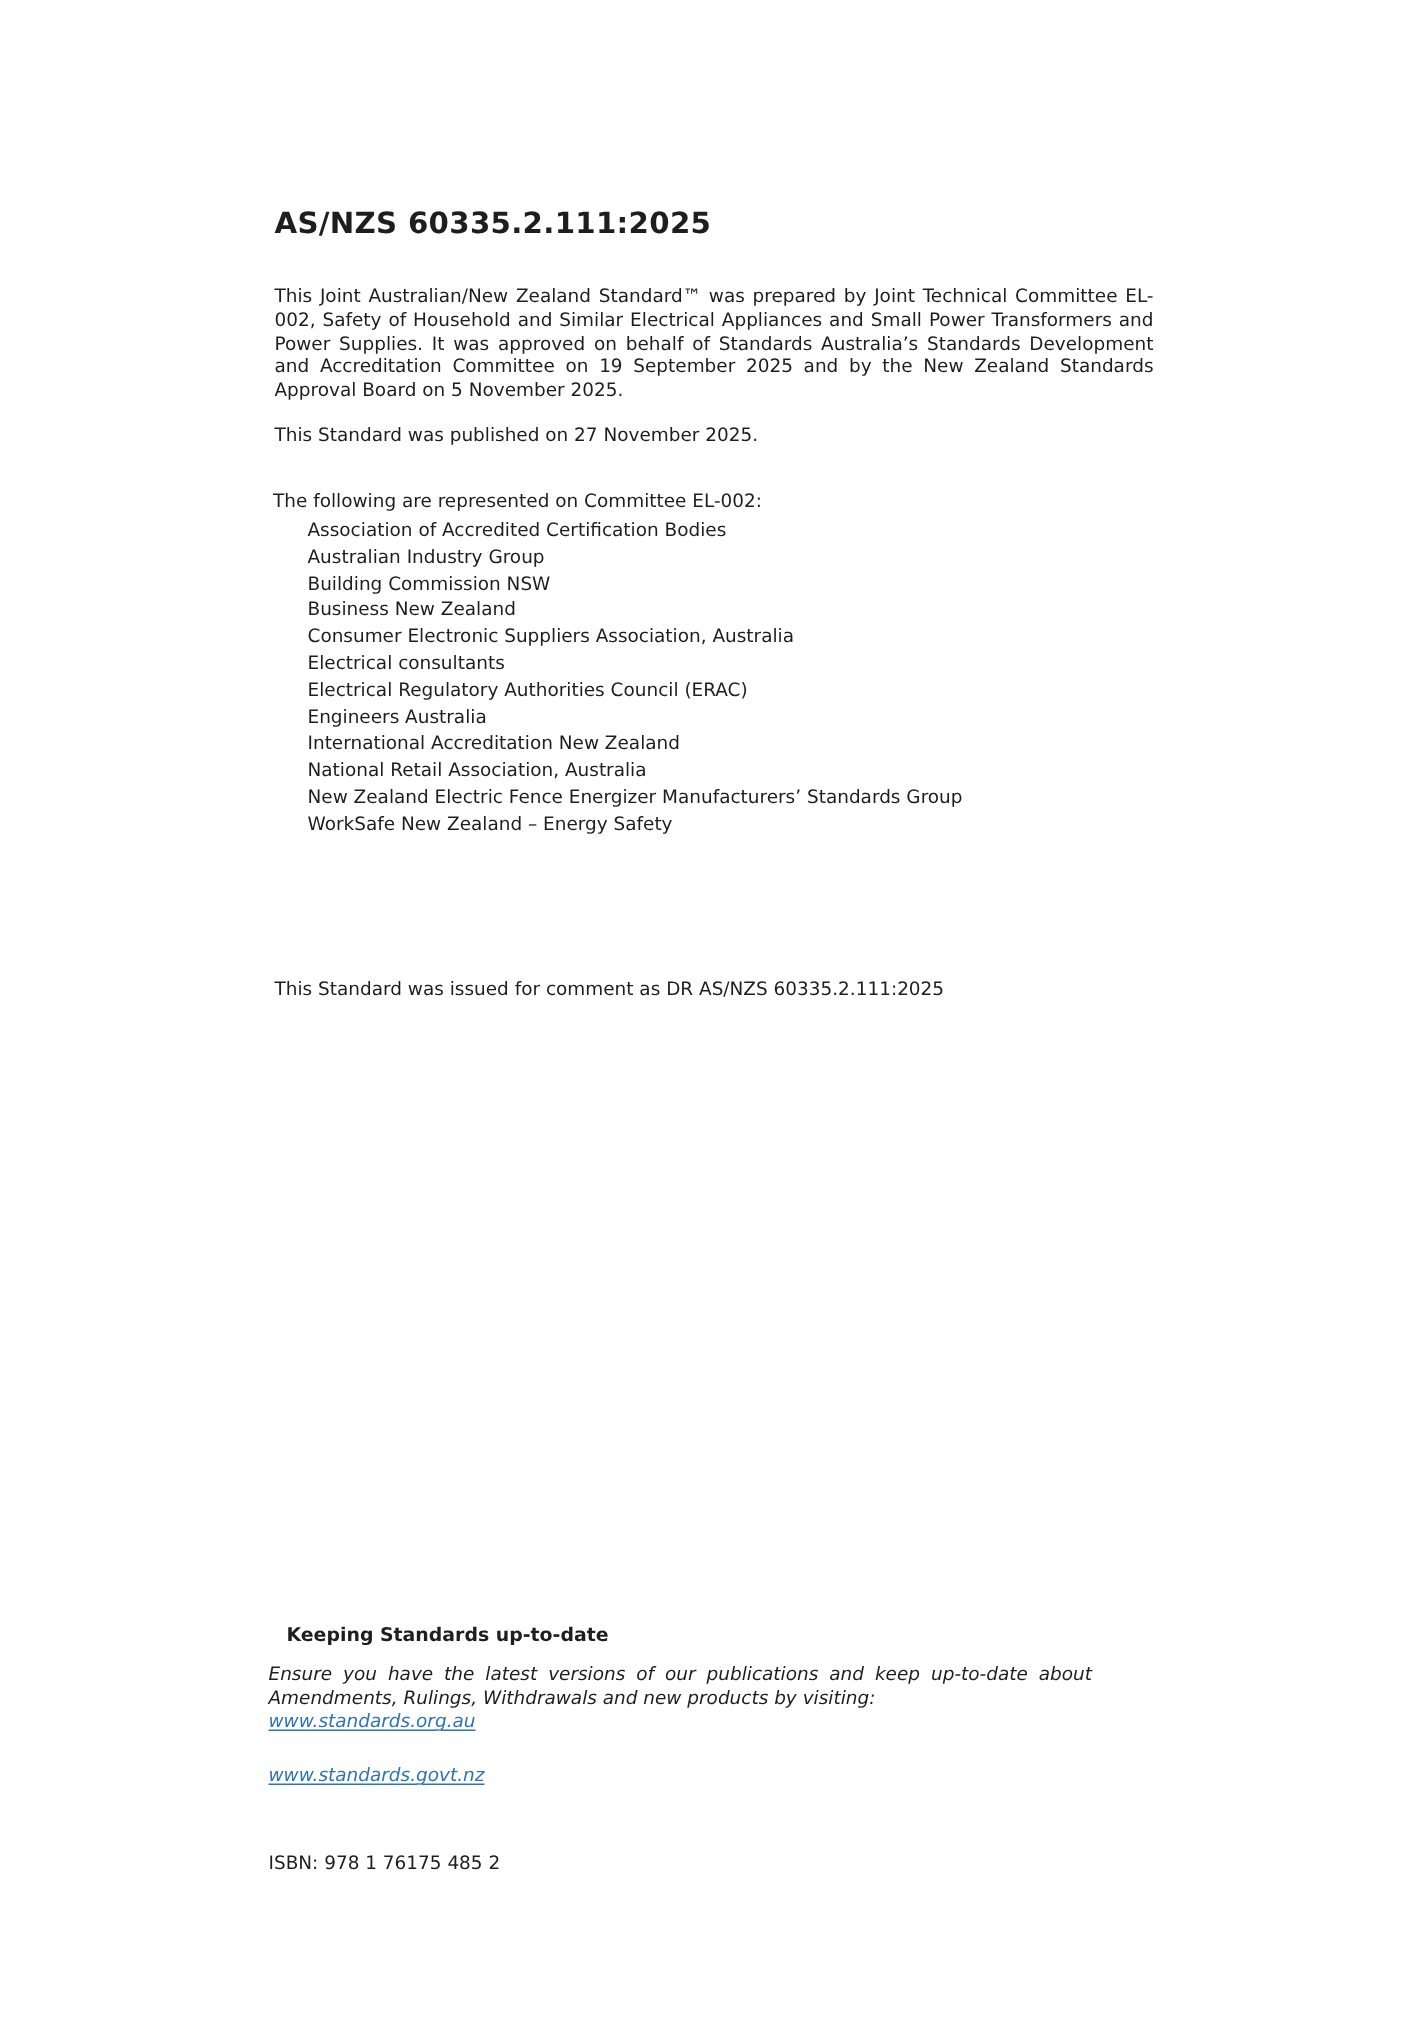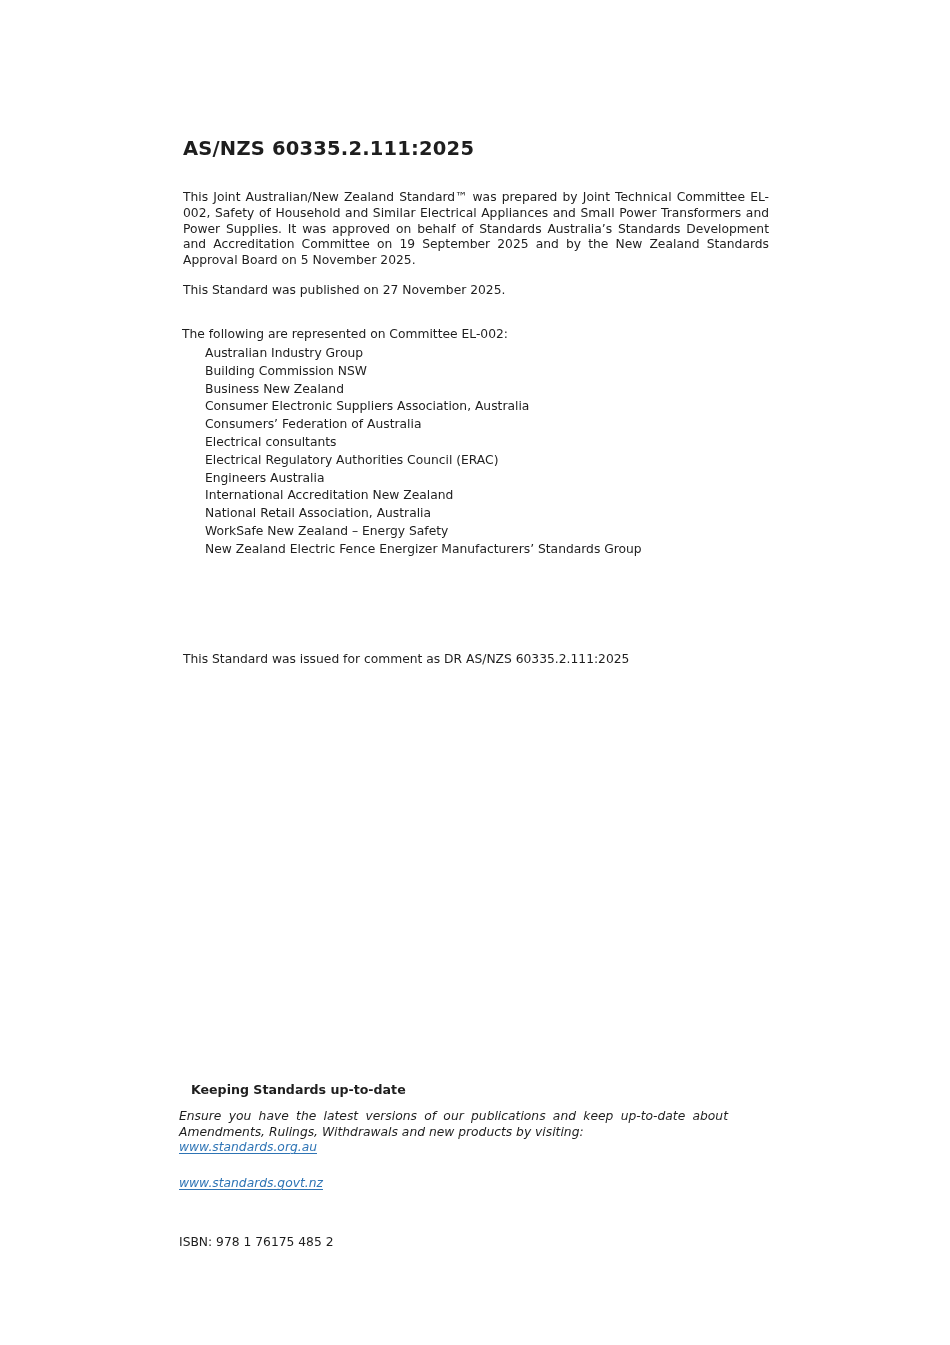--- a/index.html
+++ b/index.html
@@ -104,32 +104,32 @@
 
   <div class="doc-title">AS/NZS 60335.2.111:2025</div>
 
   <div class="para-preparation">This Joint Australian/New Zealand Standard™ was prepared by Joint Technical Committee EL-002, Safety of Household and Similar Electrical Appliances and Small Power Transformers and Power Supplies. It was approved on behalf of Standards Australia’s Standards Development and Accreditation Committee on 19 September 2025 and by the New Zealand Standards Approval Board on 5 November 2025.</div>
 
   <div class="line-published">This Standard was published on 27 November 2025.</div>
 
   <div class="committee-intro">The following are represented on Committee EL-002:</div>
 
   <div class="committee-list">
+      <div class="committee-item">Association of Accredited Certification Bodies</div>
       <div class="committee-item">Australian Industry Group</div>
       <div class="committee-item">Building Commission NSW</div>
       <div class="committee-item">Business New Zealand</div>
       <div class="committee-item">Consumer Electronic Suppliers Association, Australia</div>
-      <div class="committee-item">Consumers’ Federation of Australia</div>
       <div class="committee-item">Electrical consultants</div>
       <div class="committee-item">Electrical Regulatory Authorities Council (ERAC)</div>
       <div class="committee-item">Engineers Australia</div>
       <div class="committee-item">International Accreditation New Zealand</div>
       <div class="committee-item">National Retail Association, Australia</div>
+      <div class="committee-item">New Zealand Electric Fence Energizer Manufacturers’ Standards Group</div>
       <div class="committee-item">WorkSafe New Zealand – Energy Safety</div>
-      <div class="committee-item">New Zealand Electric Fence Energizer Manufacturers’ Standards Group</div>
     </div>
 
   <div class="line-issued">This Standard was issued for comment as DR AS/NZS 60335.2.111:2025</div>
 
   <div class="keeping-heading">Keeping Standards up-to-date</div>
 
   <div class="para-ensure">Ensure you have the latest versions of our publications and keep up-to-date about Amendments, Rulings, Withdrawals and new products by visiting:</div>
 
   <a class="site-link link-1" href="#">www.standards.org.au</a>
 

